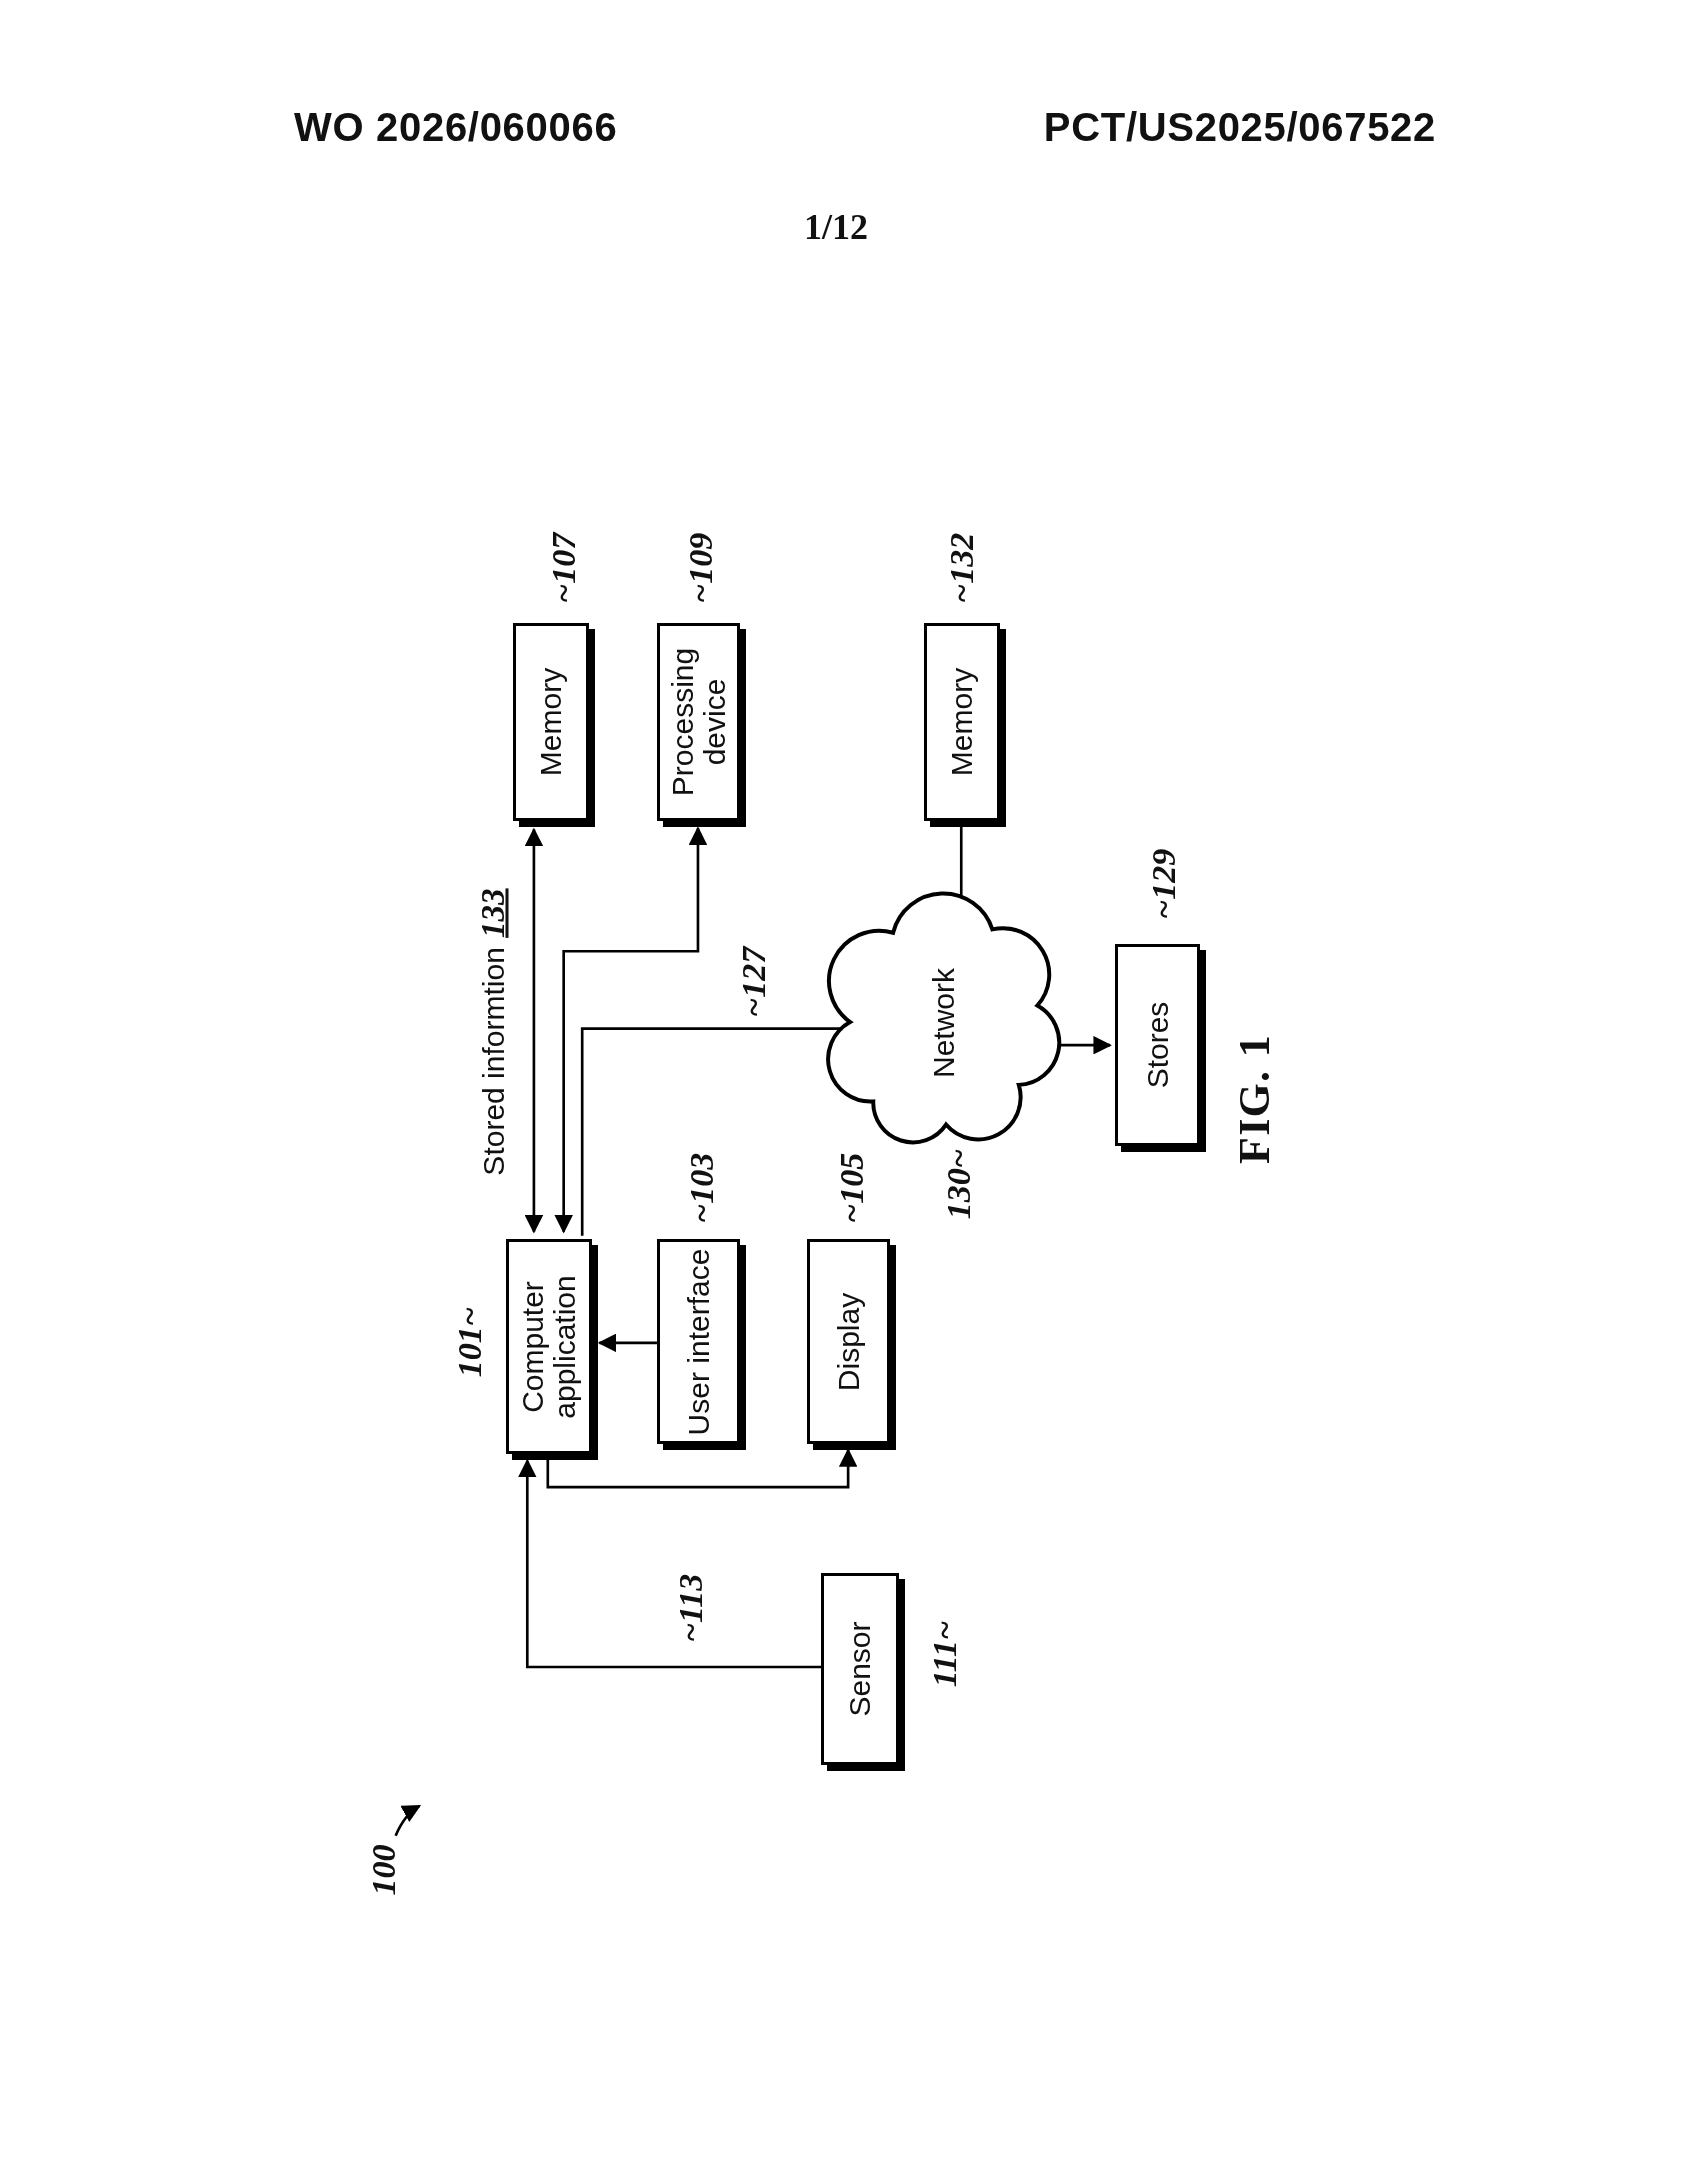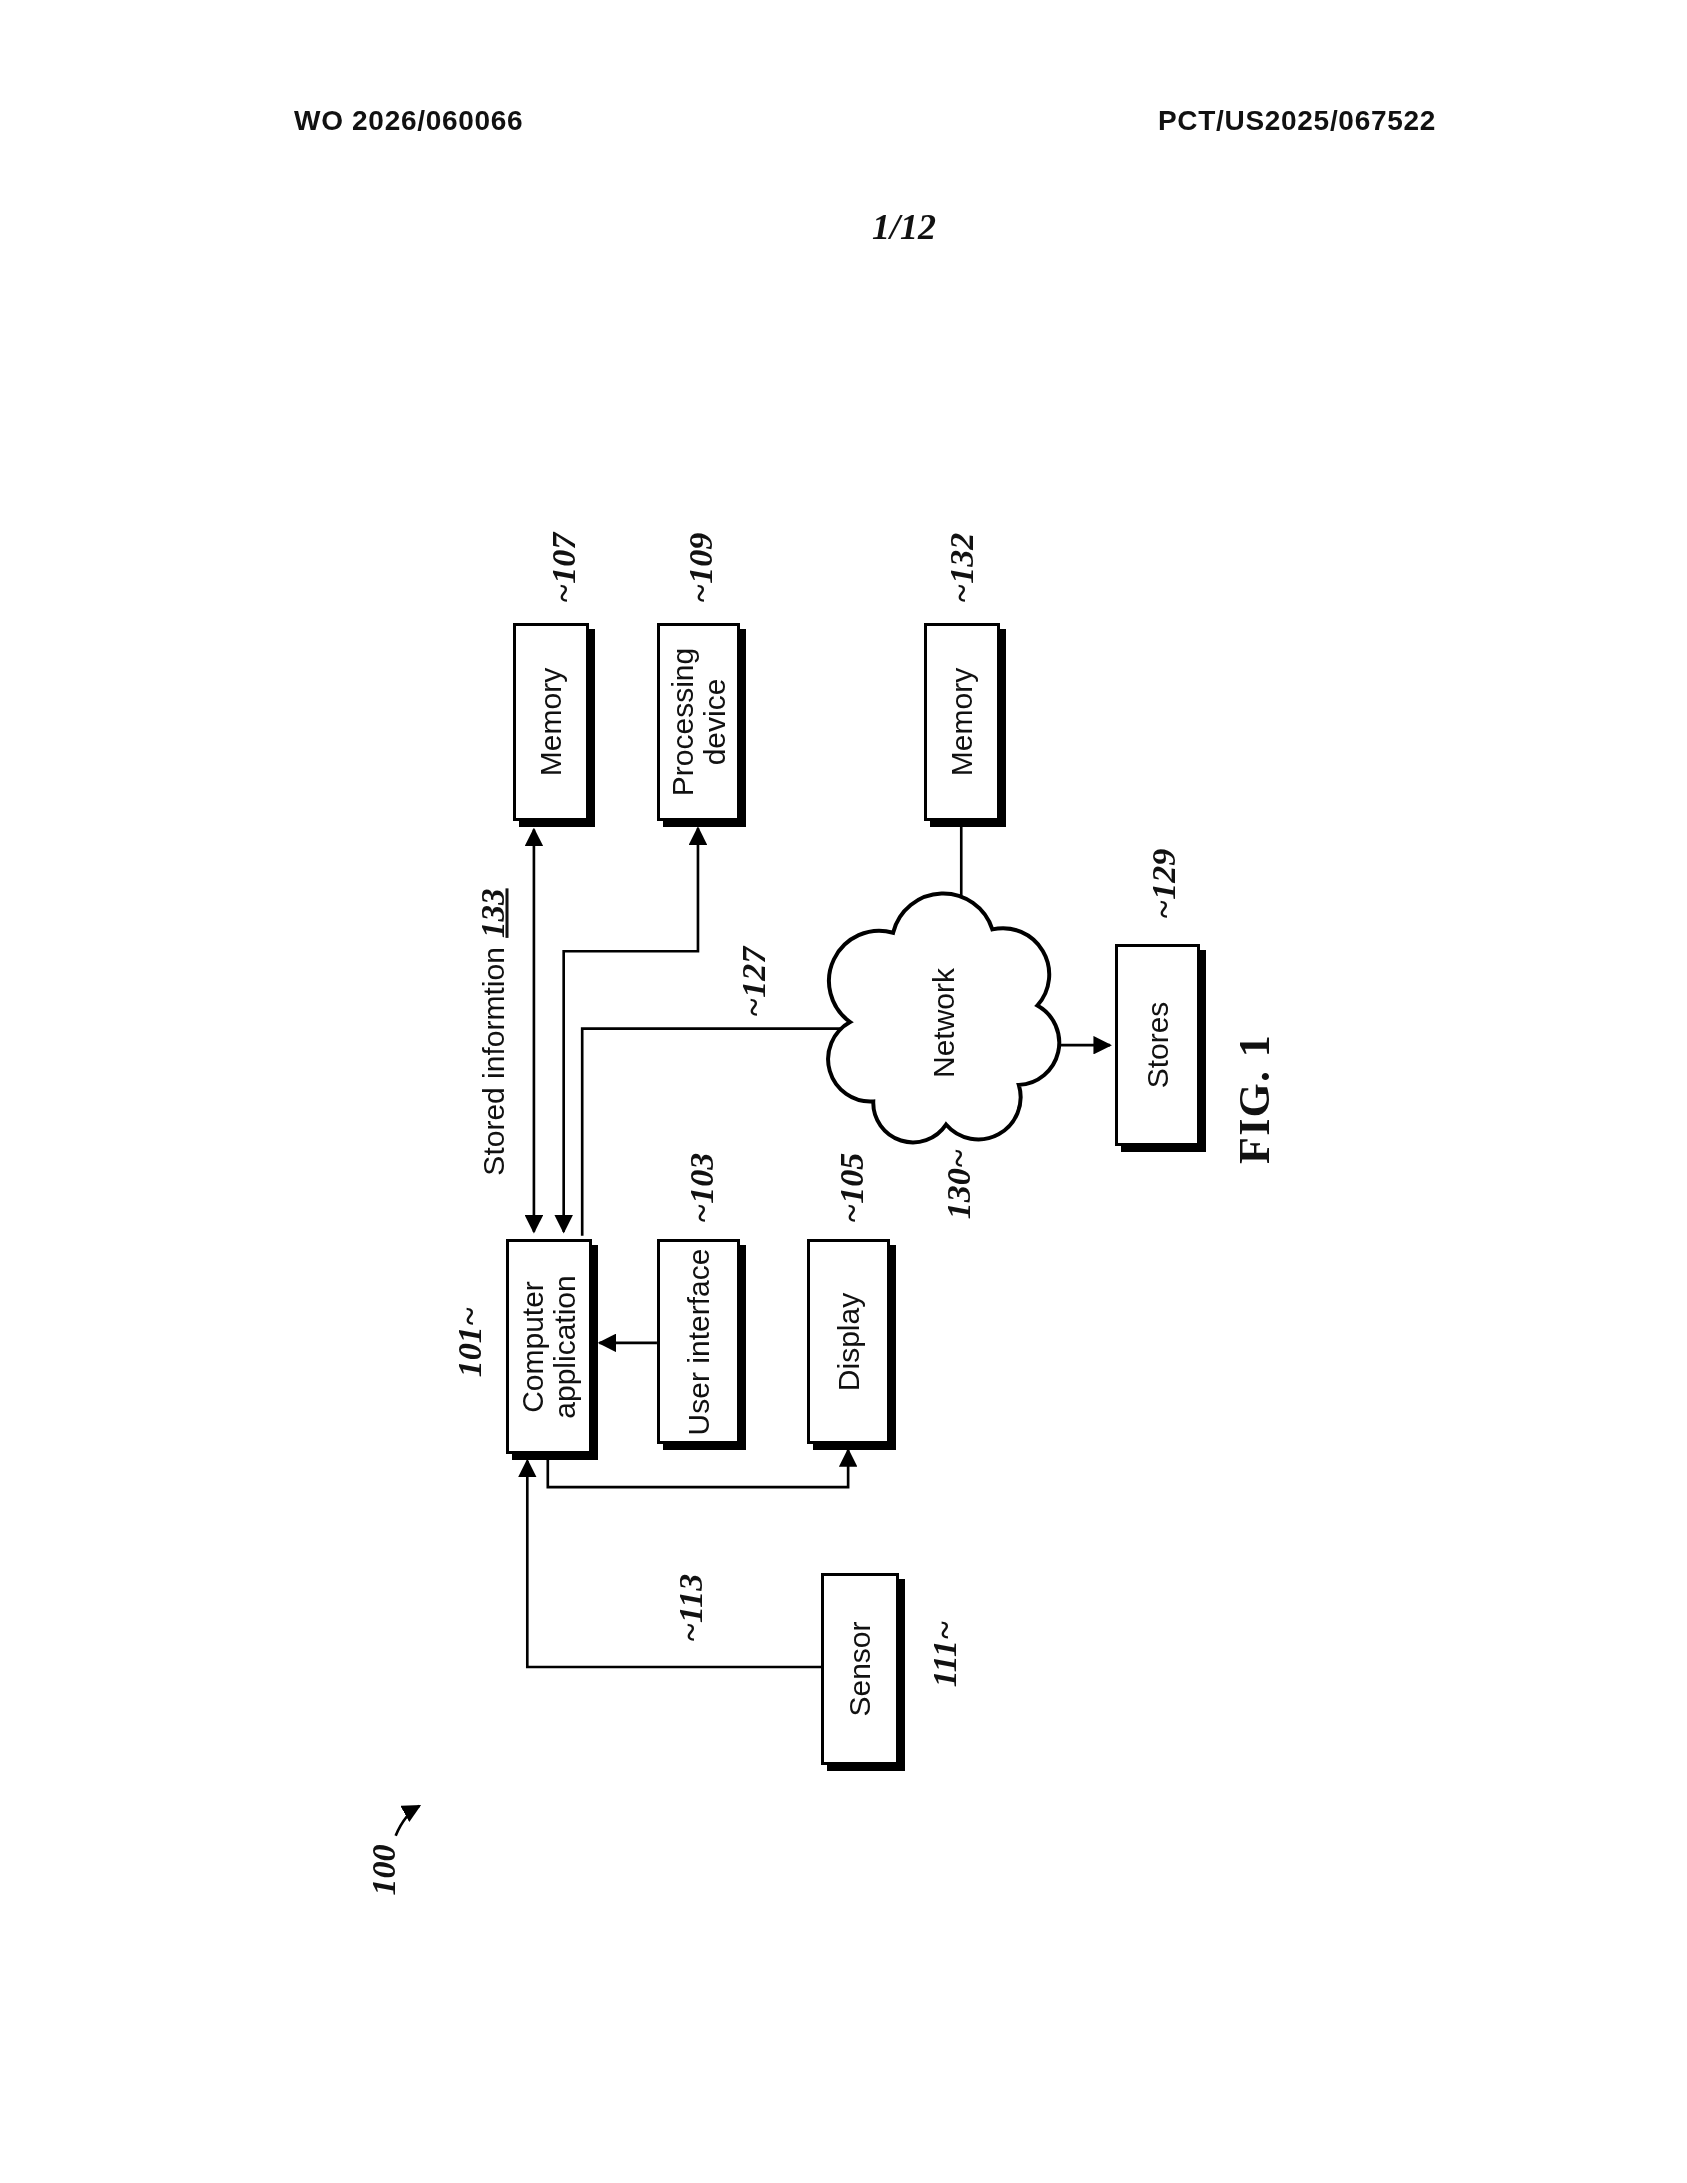--- a/index.html
+++ b/index.html
@@ -1,23 +1,23 @@
 <!DOCTYPE html>
 <html style="font-size:10.6px"><head>
 <meta charset="utf-8">
 <style>
   html,body{margin:0;padding:0;background:#ffffff;}
   body{width:1687px;height:2183px;position:relative;font-family:"Liberation Sans",sans-serif;color:#111;}
 
   
-  .hdr{position:absolute;top:105px;font-weight:bold;font-size:28px;letter-spacing:0.7px;}
+  .hdr{position:absolute;top:105px;font-weight:bold;font-size:40px;letter-spacing:0.7px;}
   .hdr-left{left:294px;}
   .hdr-right{right:251px;}
-  .sheet-no{position:absolute;top:206px;left:904px;transform:translateX(-50%);
-            font-family:"Liberation Serif",serif;font-weight:bold;font-style:italic;font-size:36px;}
+  .sheet-no{position:absolute;top:206px;left:836px;transform:translateX(-50%);
+            font-family:"Liberation Serif",serif;font-weight:bold;font-size:36px;}
 
   
   svg.overlay{position:absolute;left:0;top:0;}
 
   
   .box{position:absolute;background:#fff;border:3.3px solid #000;box-shadow:6px 6px 0 #000;box-sizing:border-box;}
   .box-label{position:absolute;left:50%;top:50%;transform:translate(-50%,-50%) rotate(-90deg);
              font-size:30px;line-height:1.06;text-align:center;white-space:pre-line;width:192px;}
   .b1{left:513px;top:623px;width:76px;height:198px;}
   .b2{left:657px;top:623px;width:83px;height:198px;}

